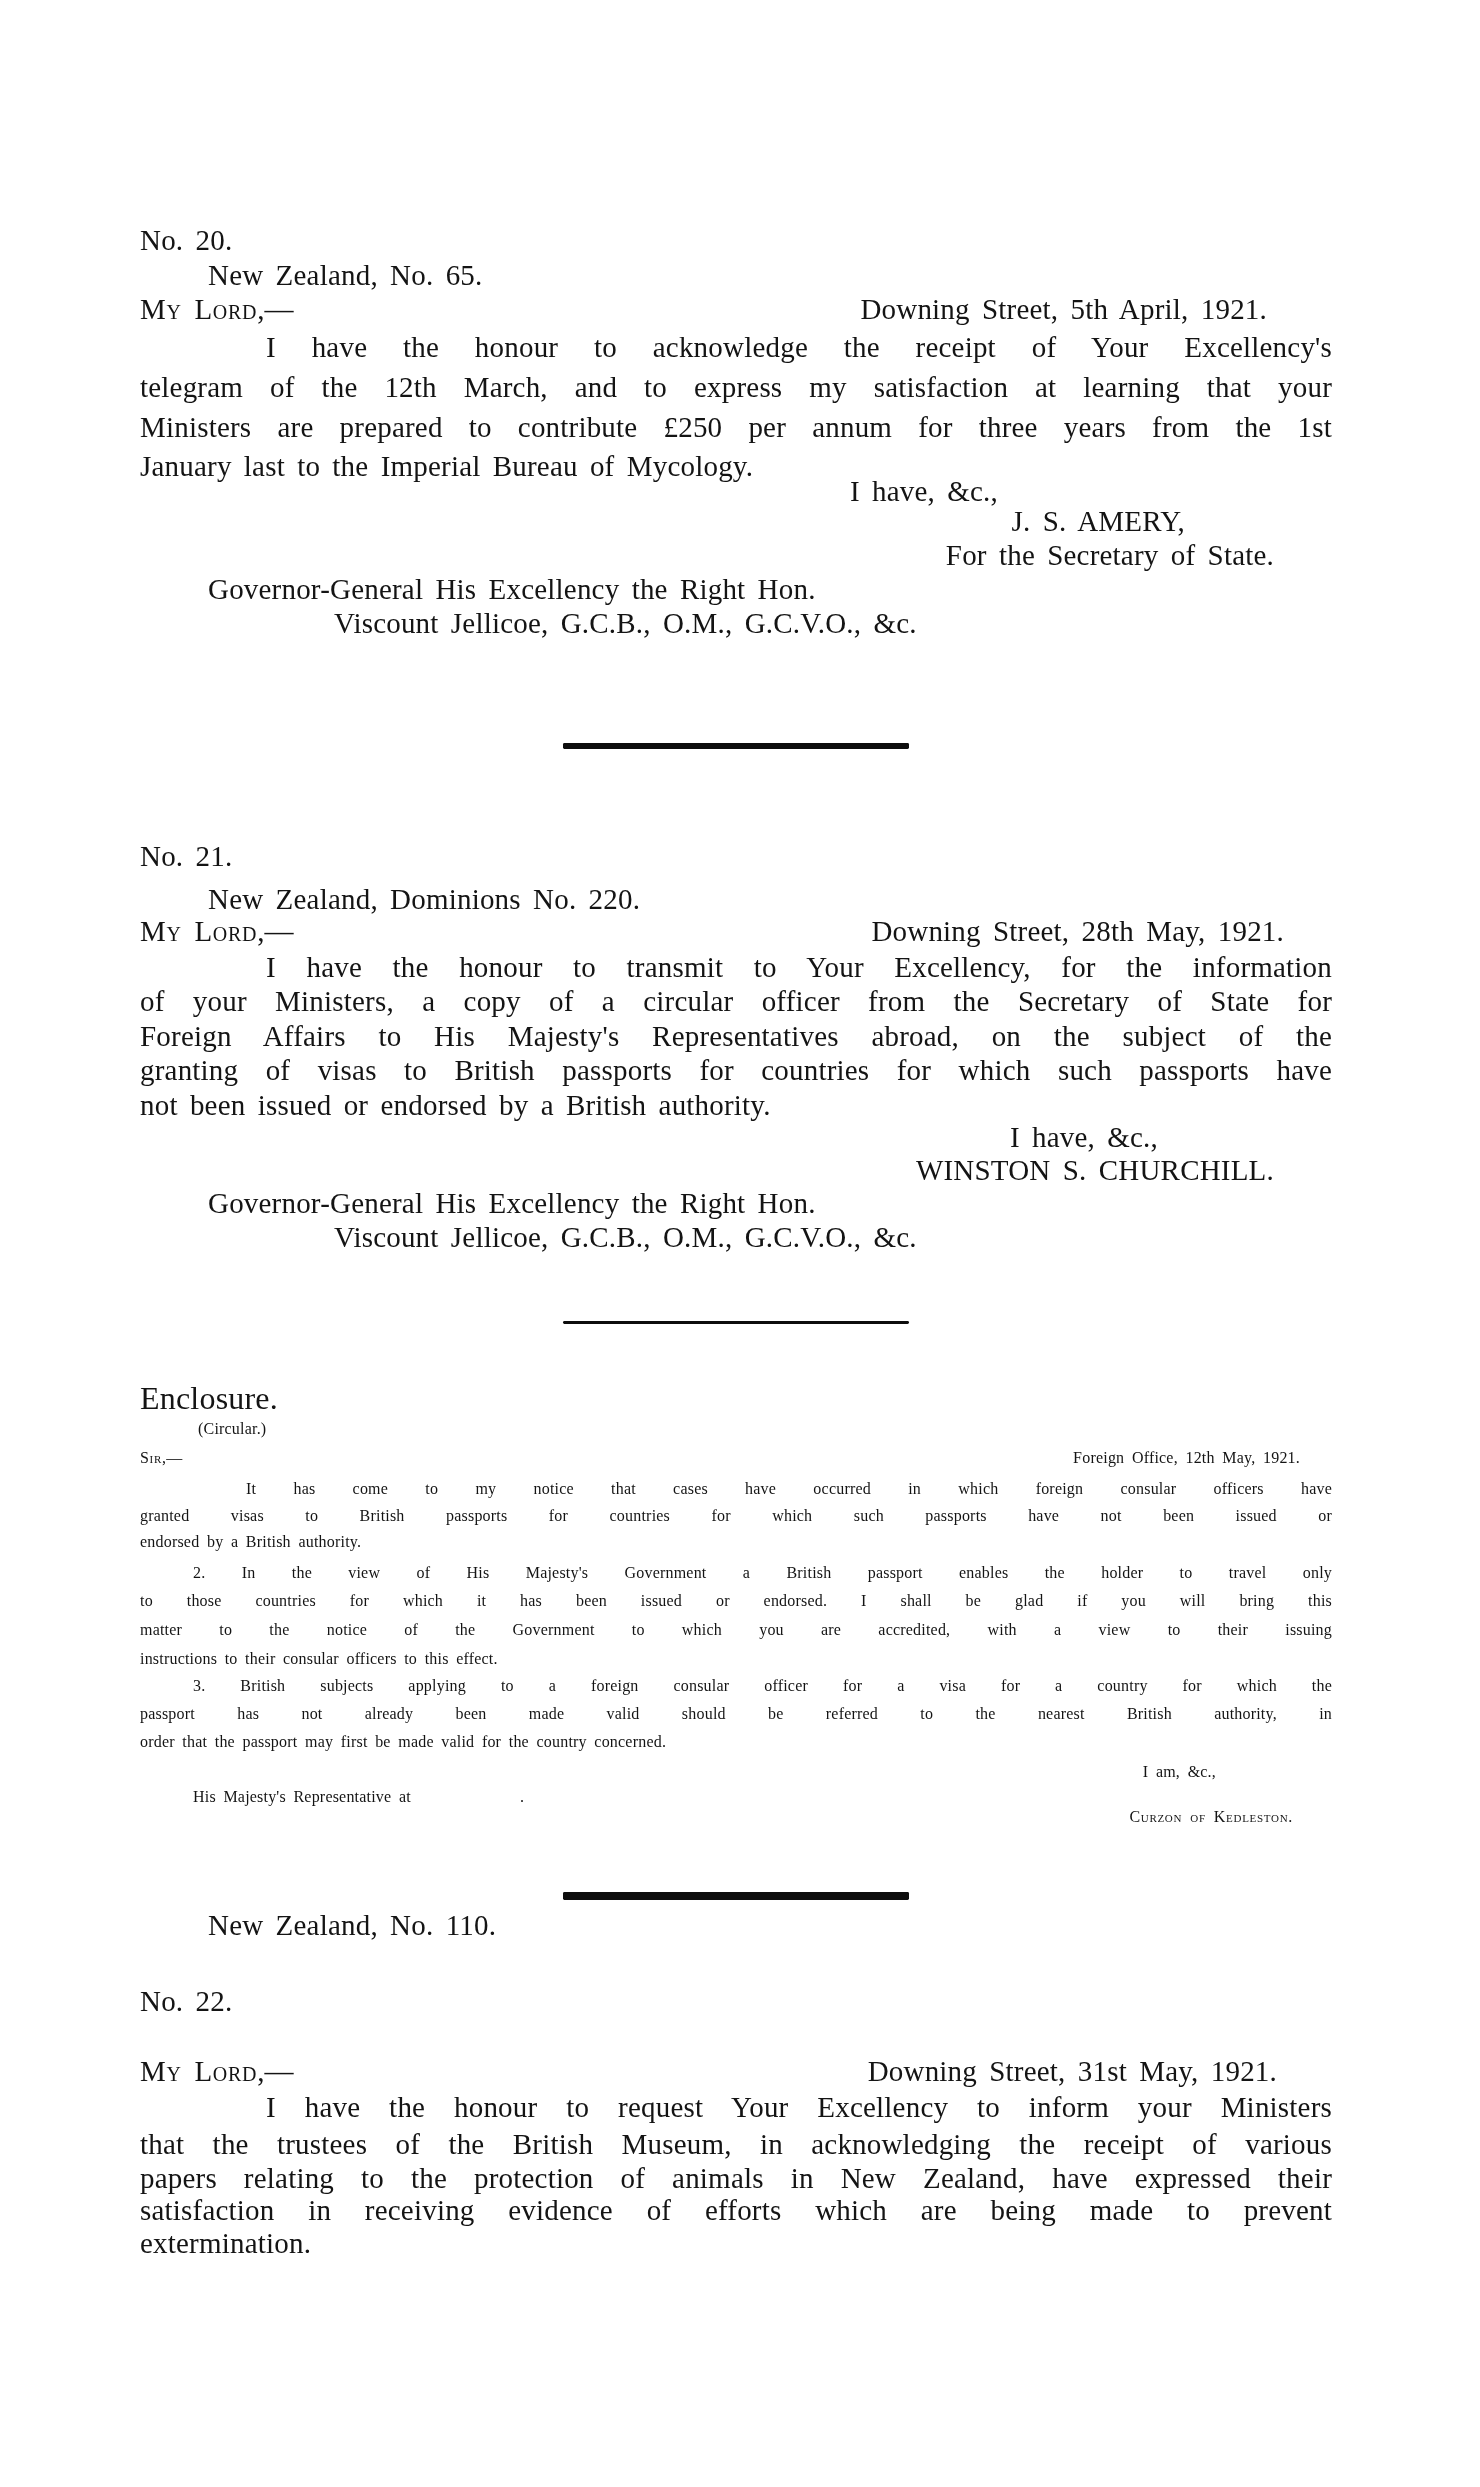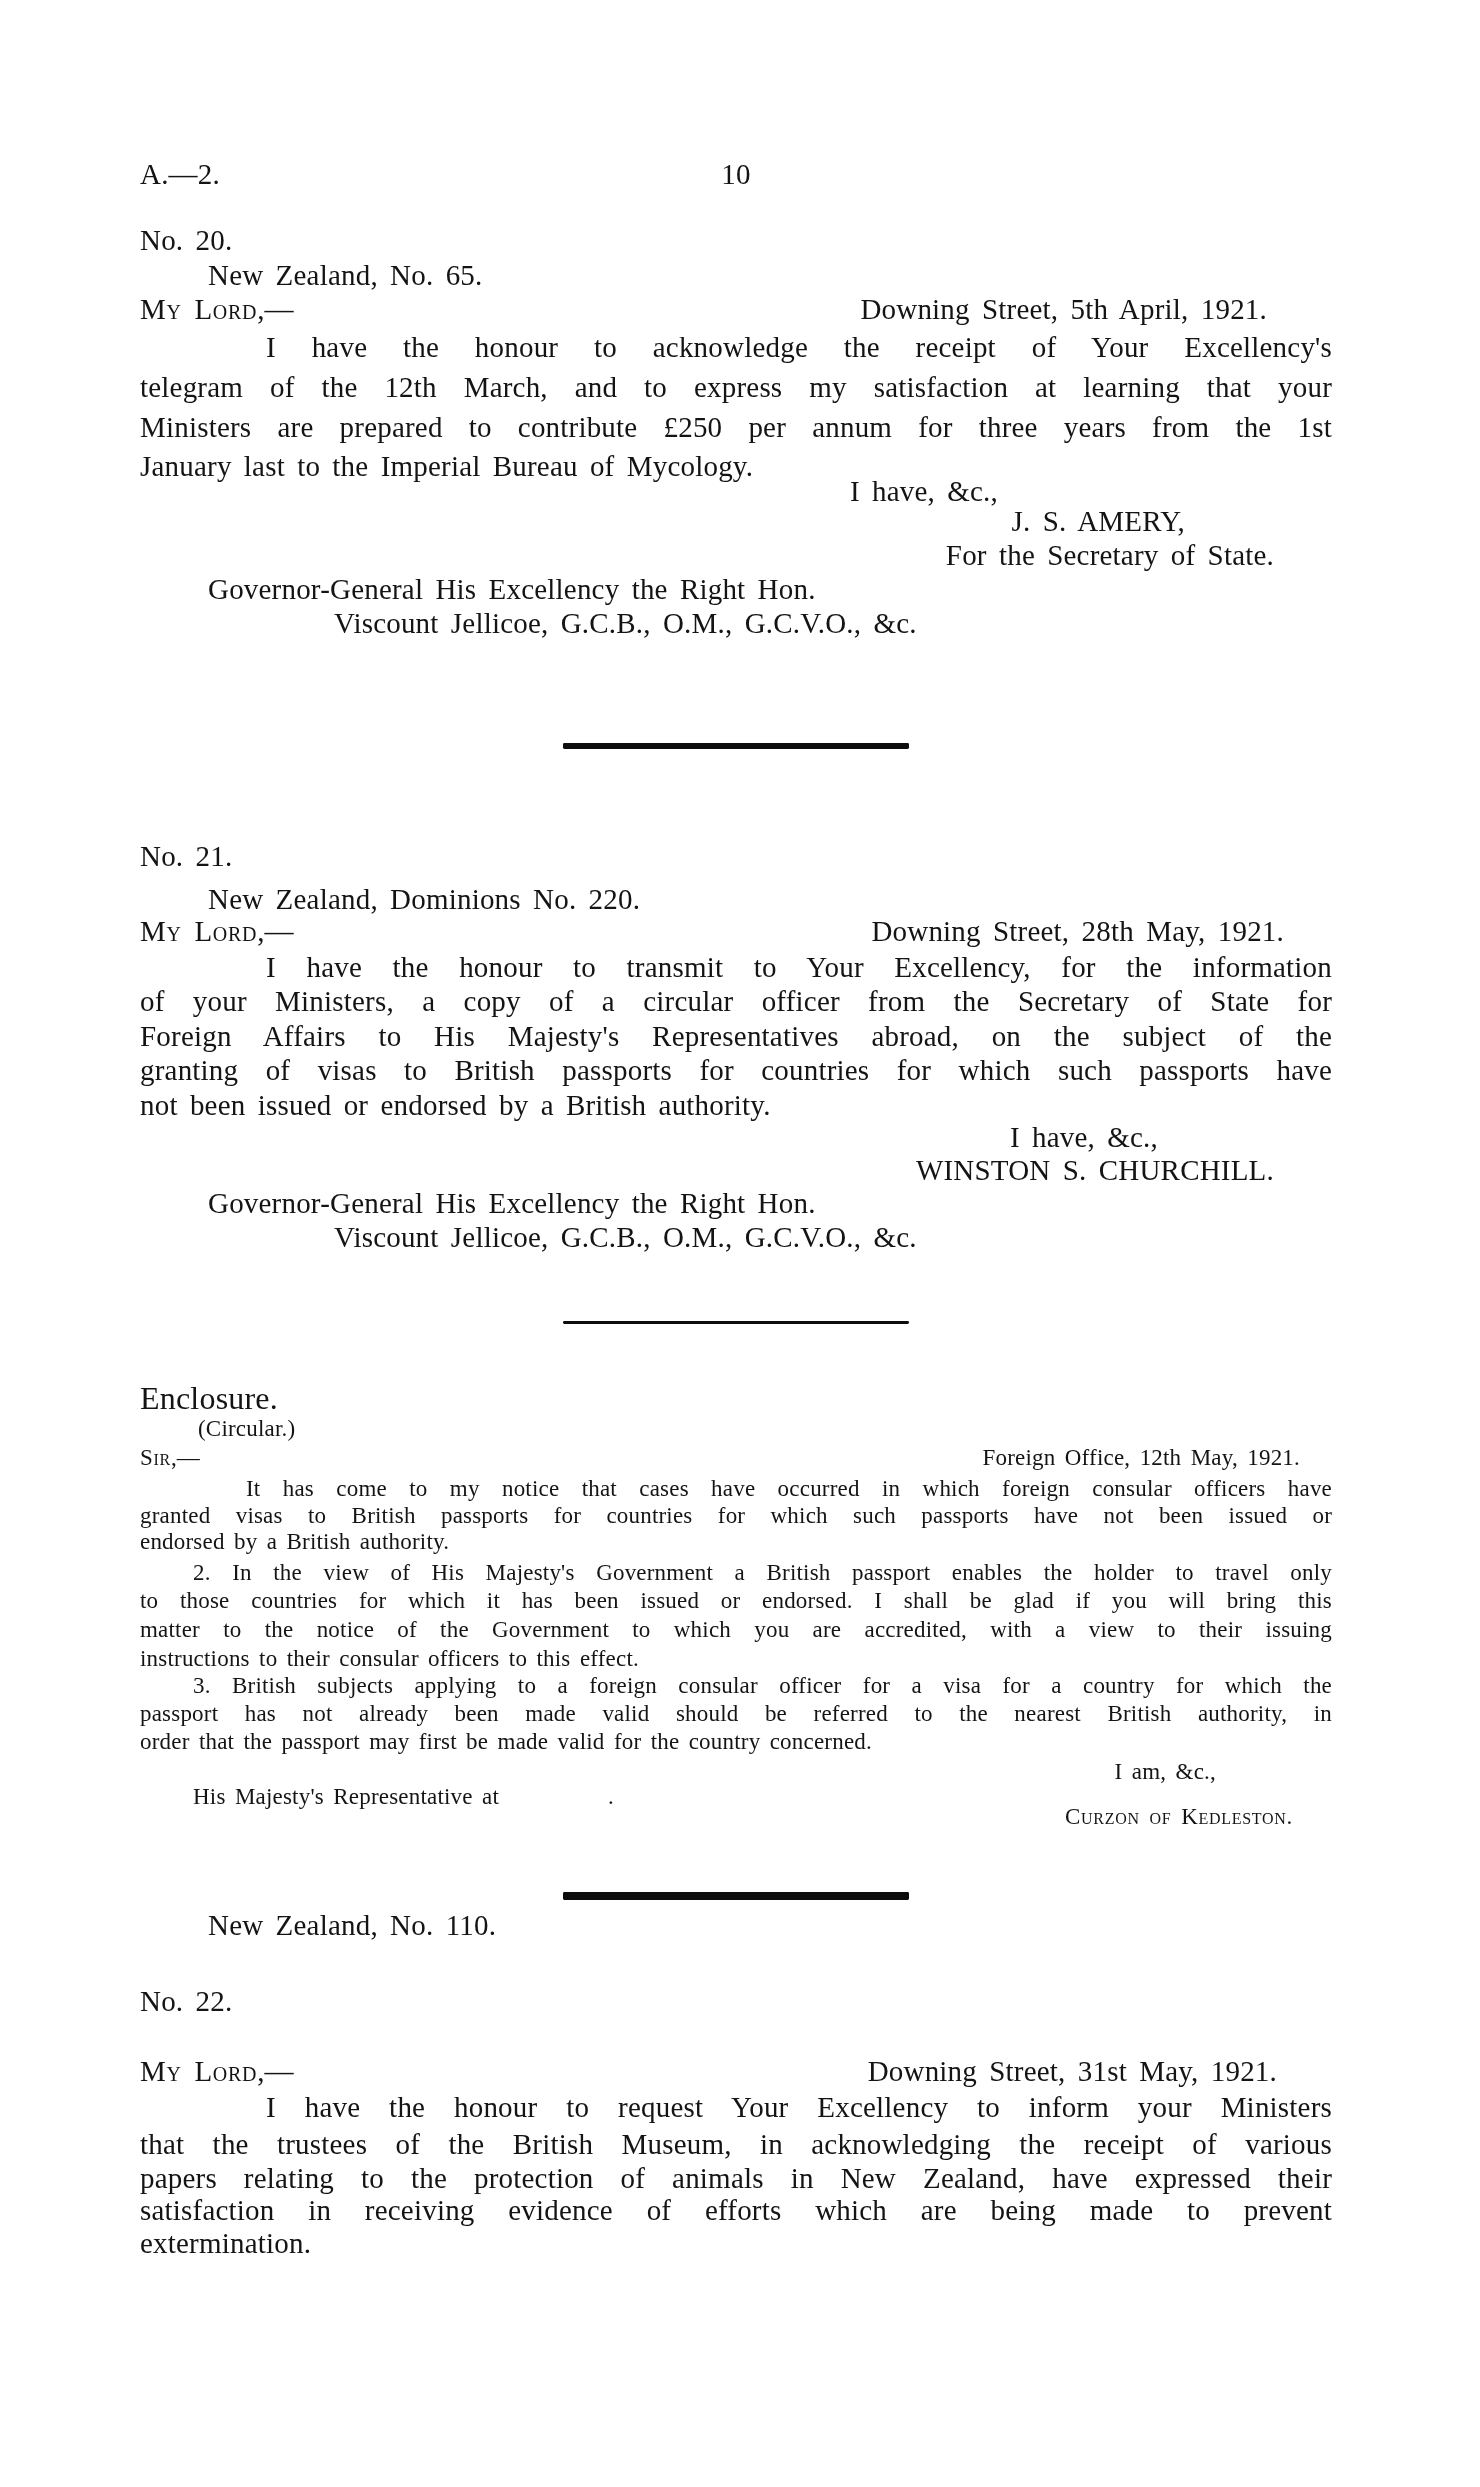--- a/index.html
+++ b/index.html
@@ -21,21 +21,21 @@
   .ln {
     position: absolute;
     left: 140px;
     right: 149px;
     font-size: 29px;
     line-height: 35px;
     letter-spacing: 0.2px;
     word-spacing: 4.8px;
   }
   .sm {
-    font-size: 23px;
+    font-size: 16px;
     line-height: 29px;
     word-spacing: 3.4px;
   }
   .enc-head { font-size: 32px; }
   .j {
     text-align: justify;
     text-align-last: justify;
     -moz-text-align-last: justify;
   }
   .c { text-align: left; }
@@ -57,24 +57,20 @@
     width: 346px;
     background: #0d0d0d;
     border-radius: 1.4px;
   }
 </style>
 </head>
 <body>
 
 <div class="page">
 
-  <div class="ln" style="top:157px">
-    <span>A.—2.</span>
-    <span class="pgnum">10</span>
-  </div>
 
   <section>
     <div class="ln c" style="top:223px">No. 20.</div>
     <div class="ln" style="top:258px;padding-left:68px">New Zealand, No. 65.</div>
     <div class="ln" style="top:292px">
       <span><span class="sc">My Lord</span><span>,—</span></span>
       <span class="date" style="right:65px">Downing Street, 5th April, 1921.</span>
     </div>
     <div class="ln j" style="top:330px;padding-left:126px">I have the honour to acknowledge the receipt of Your Excellency's</div>
     <div class="ln j" style="top:370px">telegram of the 12th March, and to express my satisfaction at learning that your</div>

